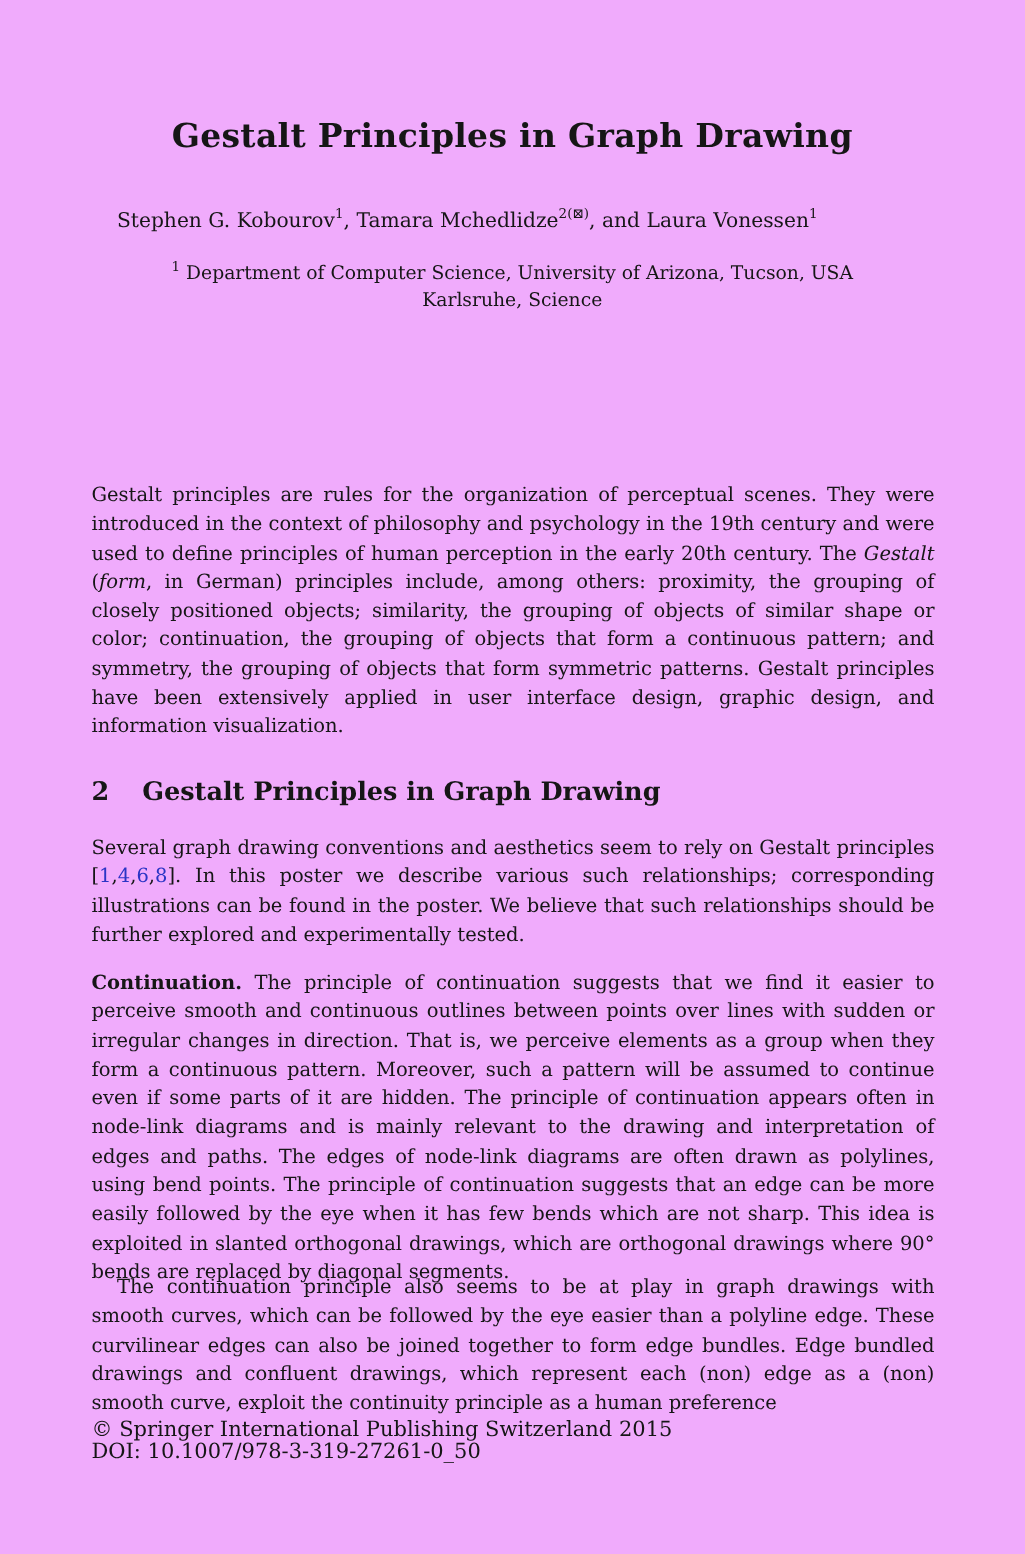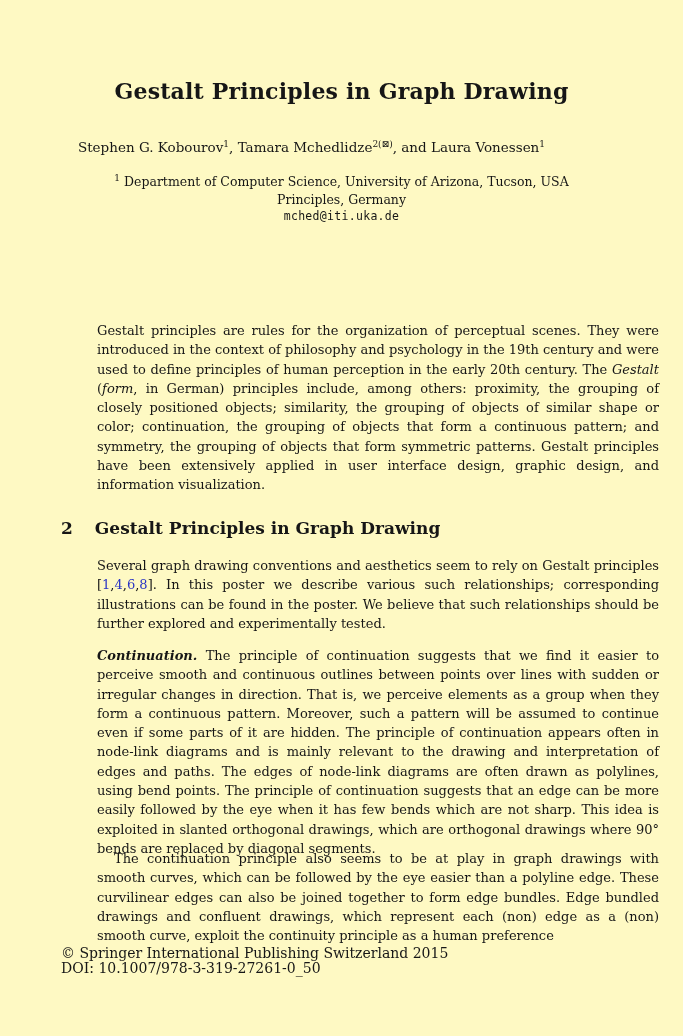--- a/index.html
+++ b/index.html
@@ -4,21 +4,21 @@
 <style>
   html, body {
     margin: 0;
     padding: 0;
     background: #e8e8e8;
   }
   .page {
     position: relative;
     width: 683px;
     height: 1036px;
-    background: #fef9c3;
+    background: #f0abfc;
     font-family: "DejaVu Serif", serif;
     color: #161616;
     overflow: hidden;
     margin: 0 auto;
   }
   .paper-title {
     position: absolute;
     top: 78px;
     left: 0;
     width: 683px;
@@ -64,28 +64,26 @@
     display: inline-block;
     margin-right: 22px;
   }
   .body-par {
     position: absolute;
     left: 61px;
     width: 562px;
     font-size: 13px;
     line-height: 19.3px;
     text-align: justify;
-    margin-left: 36px;
   }
   .body-par.indent {
     text-indent: 17px;
   }
   .run-in-head {
     font-weight: bold;
-    font-style: italic;
   }
   .italic {
     font-style: italic;
   }
   .cite {
     color: #2a35c5;
     text-decoration: none;
     cursor: pointer;
   }
   .footer-block {
@@ -102,22 +100,21 @@
 <body>
 
 <div class="page">
 
   <div class="paper-title">Gestalt Principles in Graph Drawing</div>
 
   <div class="authors-line"><span>Stephen G. Kobourov</span><sup>1</sup><span>, </span><span>Tamara Mchedlidze</span><sup>2(⊠)</sup><span>, and </span><span>Laura Vonessen</span><sup>1</sup></div>
 
   <div class="affiliations">
     <div><sup>1</sup><span> Department of Computer Science, University of Arizona, Tucson, USA</span></div>
-    <div>Principles, Germany</div>
-    <div class="email">mched@iti.uka.de</div>
+    <div>Karlsruhe, Science</div>
   </div>
 
 
   <div class="body-par" style="top:321px"><span>Gestalt principles are rules for the organization of perceptual scenes. They were introduced in the context of philosophy and psychology in the 19th century and were used to define principles of human perception in the early 20th century. The </span><span class="italic">Gestalt</span><span> (</span><span class="italic">form</span><span>, in German) principles include, among others: proximity, the grouping of closely positioned objects; similarity, the grouping of objects of similar shape or color; continuation, the grouping of objects that form a continuous pattern; and symmetry, the grouping of objects that form symmetric patterns. Gestalt principles have been extensively applied in user interface design, graphic design, and information visualization.</span></div>
 
   <div class="section-heading" style="top:518px"><span class="sec-num">2</span><span>Gestalt Principles in Graph Drawing</span></div>
 
   <div class="body-par" style="top:556px"><span>Several graph drawing conventions and aesthetics seem to rely on Gestalt principles [</span><a class="cite">1</a><span>,</span><a class="cite">4</a><span>,</span><a class="cite">6</a><span>,</span><a class="cite">8</a><span>]. In this poster we describe various such relationships; corresponding illustrations can be found in the poster. We believe that such relationships should be further explored and experimentally tested.</span></div>
 
   <div class="body-par" style="top:646px"><span class="run-in-head">Continuation.</span><span> The principle of continuation suggests that we find it easier to perceive smooth and continuous outlines between points over lines with sudden or irregular changes in direction. That is, we perceive elements as a group when they form a continuous pattern. Moreover, such a pattern will be assumed to continue even if some parts of it are hidden. The principle of continuation appears often in node-link diagrams and is mainly relevant to the drawing and interpretation of edges and paths. The edges of node-link diagrams are often drawn as polylines, using bend points. The principle of continuation suggests that an edge can be more easily followed by the eye when it has few bends which are not sharp. This idea is exploited in slanted orthogonal drawings, which are orthogonal drawings where 90° bends are replaced by diagonal segments.</span></div>

